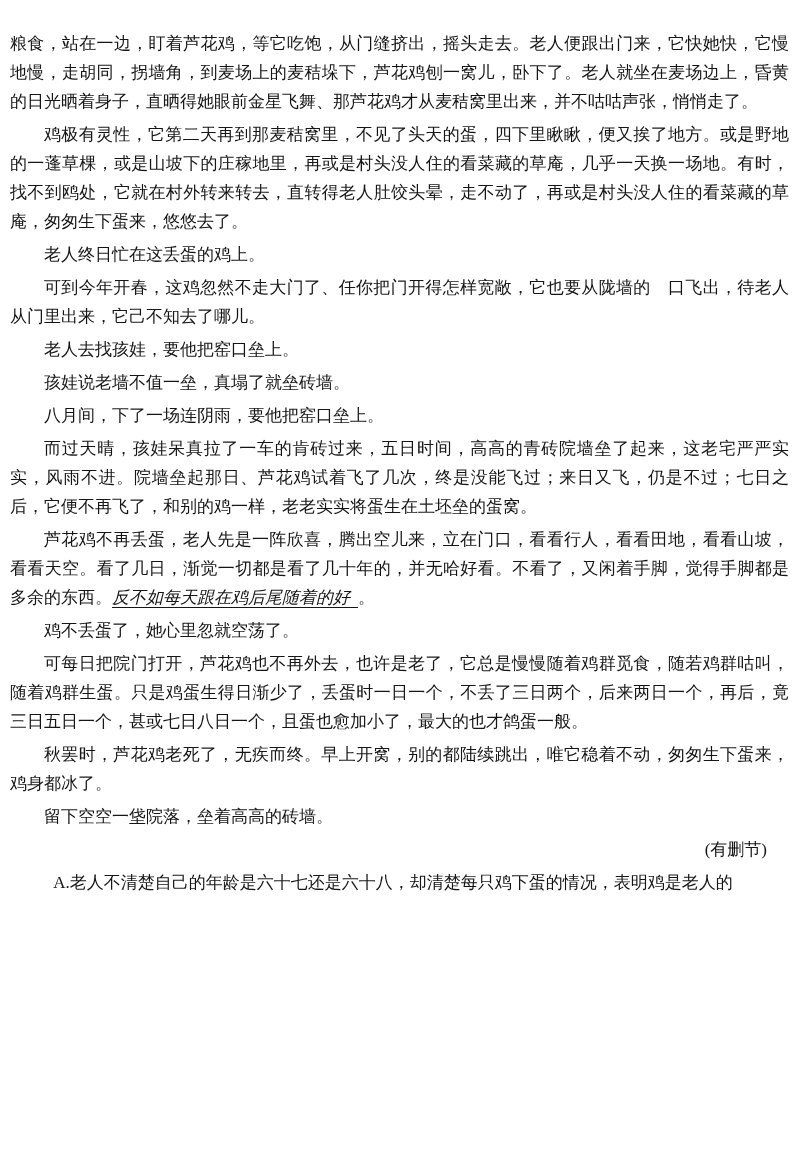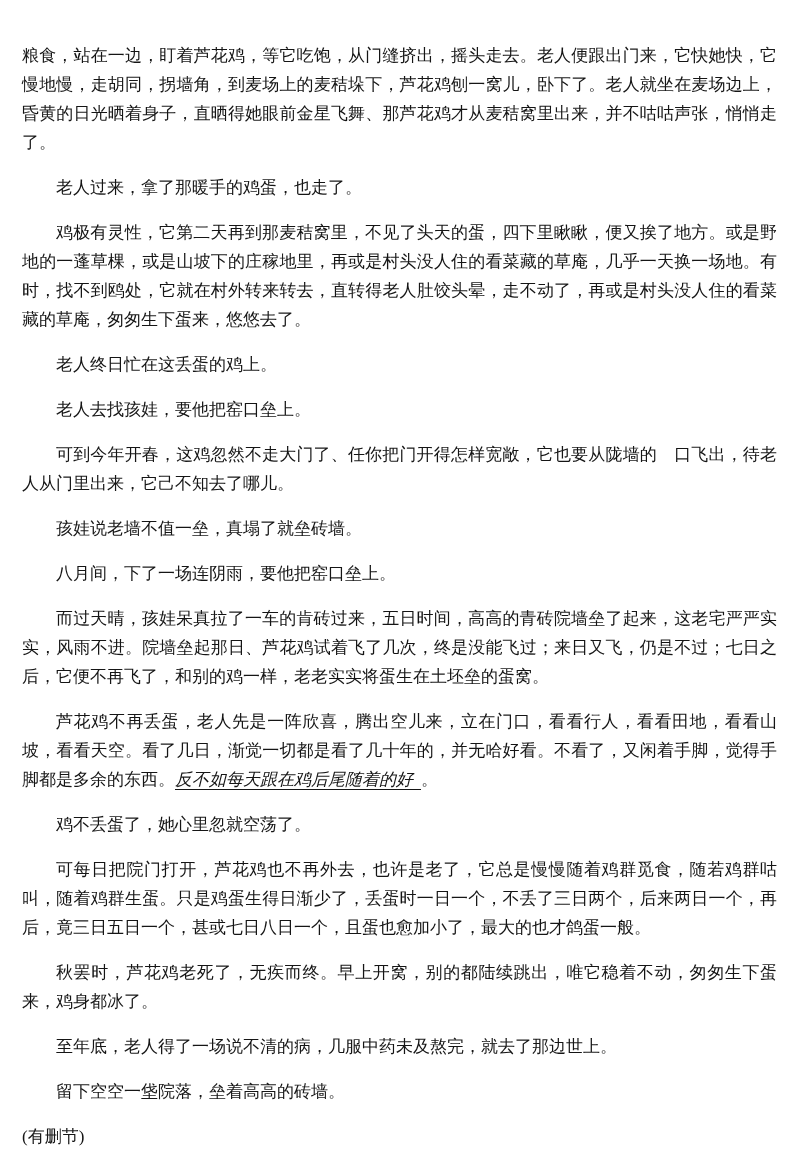--- a/index.html
+++ b/index.html
@@ -16,64 +16,63 @@
   .page {
     box-sizing: border-box;
     width: 800px;
     min-height: 1161px;
     padding: 25px 7px 40px 6px;
     font-size: 17px;
     line-height: 29px;
     text-align: justify;
   }
   .page p {
-    margin: 16px;
+    margin: 4px;
     text-indent: 2em;
     word-break: break-all;
   }
   .page p.noindent {
     text-indent: 0;
   }
   .underline {
     border-bottom: 1.5px solid #151515;
     padding-right: 8px;
     font-style: italic;
   }
   .note {
-    text-align: left;
+    text-align: right;
     text-indent: 0 !important;
     padding-right: 22px;
   }
   .question {
     text-indent: 0 !important;
     margin-top: 9px !important;
   }
   .option {
     text-indent: 2.55em !important;
   }
 </style>
 </head>
 <body>
 
 <div class="page">
 
   <p class="noindent">粮食，站在一边，盯着芦花鸡，等它吃饱，从门缝挤出，摇头走去。老人便跟出门来，它快她快，它慢地慢，走胡同，拐墙角，到麦场上的麦秸垛下，芦花鸡刨一窝儿，卧下了。老人就坐在麦场边上，昏黄的日光晒着身子，直晒得她眼前金星飞舞、那芦花鸡才从麦秸窝里出来，并不咕咕声张，悄悄走了。</p>
-  <p>老人过来，拿了那暖手的鸡蛋，也走了。</p>
   <p>鸡极有灵性，它第二天再到那麦秸窝里，不见了头天的蛋，四下里瞅瞅，便又挨了地方。或是野地的一蓬草棵，或是山坡下的庄稼地里，再或是村头没人住的看菜藏的草庵，几乎一天换一场地。有时，找不到鸥处，它就在村外转来转去，直转得老人肚饺头晕，走不动了，再或是村头没人住的看菜藏的草庵，匆匆生下蛋来，悠悠去了。</p>
   <p>老人终日忙在这丢蛋的鸡上。</p>
+  <p>可到今年开春，这鸡忽然不走大门了、任你把门开得怎样宽敞，它也要从陇墙的　口飞出，待老人从门里出来，它己不知去了哪儿。</p>
   <p>老人去找孩娃，要他把窑口垒上。</p>
-  <p>可到今年开春，这鸡忽然不走大门了、任你把门开得怎样宽敞，它也要从陇墙的　口飞出，待老人从门里出来，它己不知去了哪儿。</p>
   <p>孩娃说老墙不值一垒，真塌了就垒砖墙。</p>
   <p>八月间，下了一场连阴雨，要他把窑口垒上。</p>
   <p>而过天晴，孩娃呆真拉了一车的肯砖过来，五日时间，高高的青砖院墙垒了起来，这老宅严严实实，风雨不进。院墙垒起那日、芦花鸡试着飞了几次，终是没能飞过；来日又飞，仍是不过；七日之后，它便不再飞了，和别的鸡一样，老老实实将蛋生在土坯垒的蛋窝。</p>
 
   <p><span>芦花鸡不再丢蛋，老人先是一阵欣喜，腾出空儿来，立在门口，看看行人，看看田地，看看山坡，看看天空。看了几日，渐觉一切都是看了几十年的，并无哈好看。不看了，又闲着手脚，觉得手脚都是多余的东西。</span><span class="underline">反不如每天跟在鸡后尾随着的好</span><span>。</span></p>
 
   <p>鸡不丢蛋了，她心里忽就空荡了。</p>
   <p>可每日把院门打开，芦花鸡也不再外去，也许是老了，它总是慢慢随着鸡群觅食，随若鸡群咕叫，随着鸡群生蛋。只是鸡蛋生得日渐少了，丢蛋时一日一个，不丢了三日两个，后来两日一个，再后，竟三日五日一个，甚或七日八日一个，且蛋也愈加小了，最大的也才鸽蛋一般。</p>
   <p>秋罢时，芦花鸡老死了，无疾而终。早上开窝，别的都陆续跳出，唯它稳着不动，匆匆生下蛋来，鸡身都冰了。</p>
-  <p>至年底，老人得了一场说不清的病，几服中药未及熬完，就去了那边世上。</p>
   <p>留下空空一垡院落，垒着高高的砖墙。</p>
 
   <p class="note">(有删节)</p>
 
+  <p class="option">A.老人不清楚自己的年龄是六十七还是六十八，却清楚每只鸡下蛋的情况，表明鸡是老人的</p>
 
 </div>
 
 </body></html>

